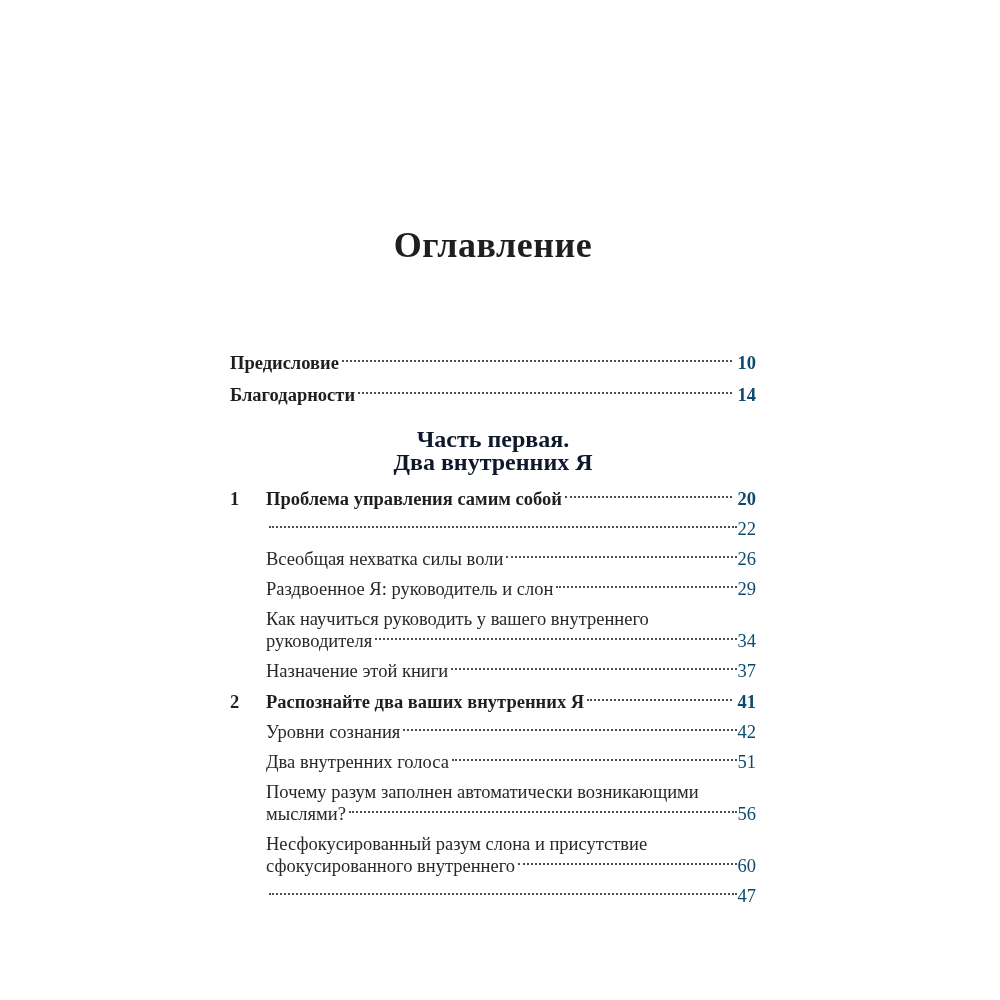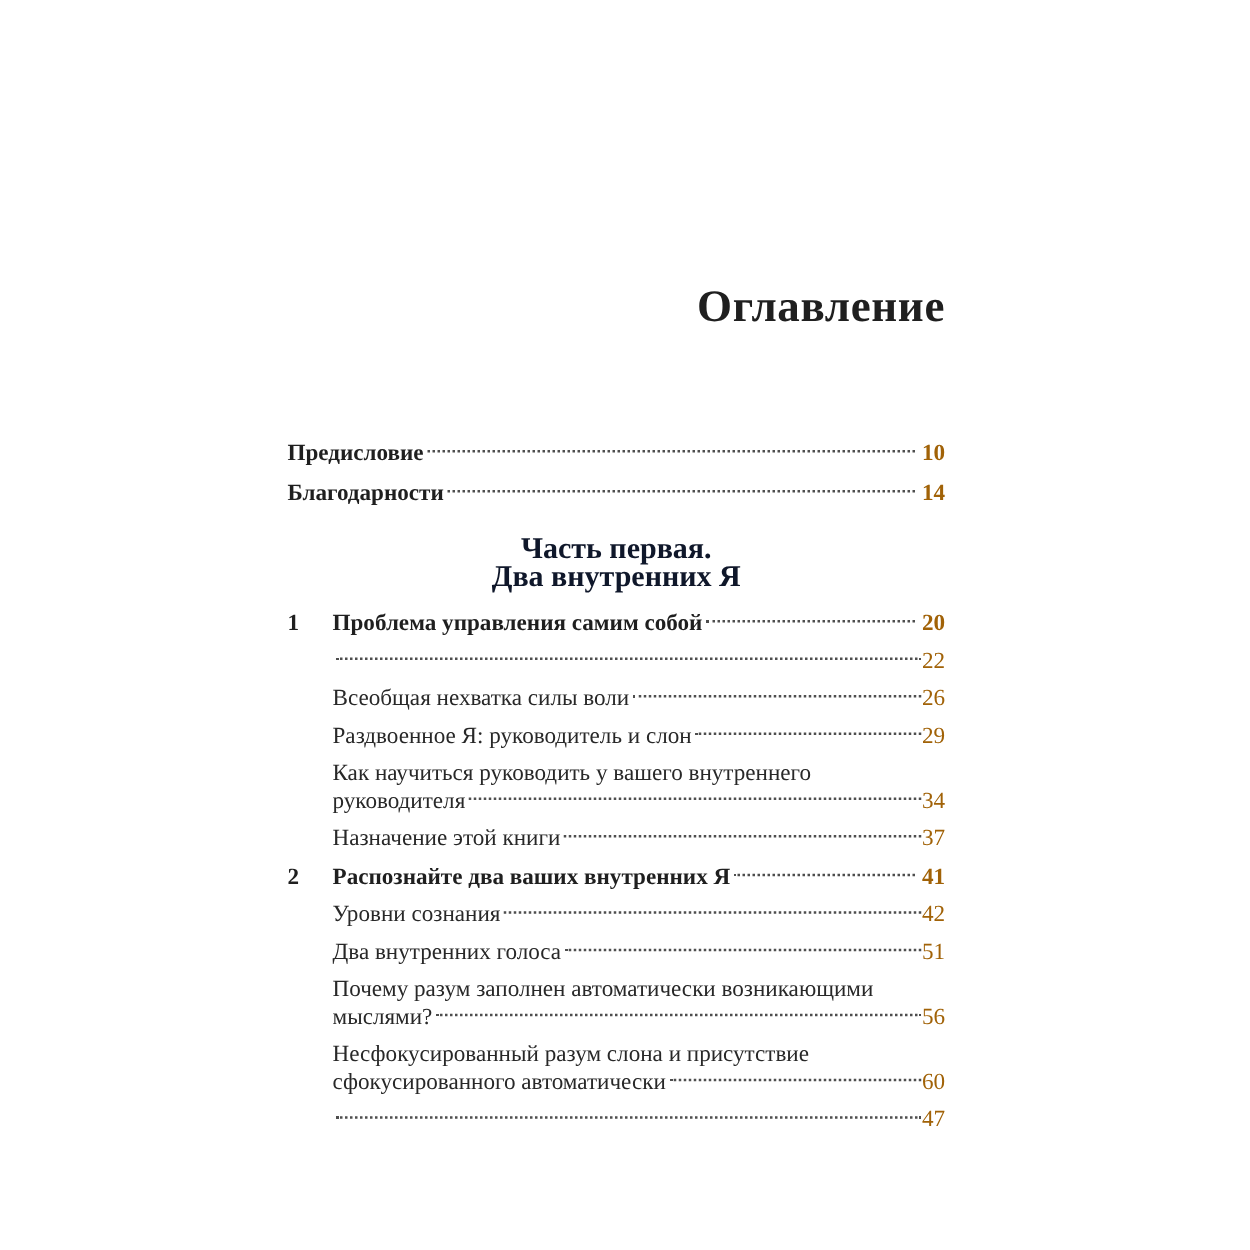--- a/index.html
+++ b/index.html
@@ -13,21 +13,21 @@
   }
   .page {
     position: absolute;
     left: 230px; top: 226px;
     width: 526px;
   }
   .title {
     font-size: 36px;
     line-height: 38px;
     font-weight: 700;
-    text-align: right;
+    text-align: center;
     color: #1f1f1f;
     margin: 0;
     letter-spacing: 0.5px;
   }
   .toc { margin-top: 88px; font-size: 18.5px; }
   .entry { margin-bottom: 8px; }
   .fm { margin-bottom: 10px; }
   .rowline { display: flex; align-items: center; line-height: 22px; }
   .plainline { line-height: 22px; }
   .num { flex: 0 0 36px; font-weight: 700; color: #1f1f1f; }
@@ -35,21 +35,21 @@
   .chapter { margin-top: 9px; }
   .bold { font-weight: 700; color: #1f1f1f; }
   .label { white-space: nowrap; }
   .dots {
     flex: 1 1 auto;
     min-width: 10px;
     border-bottom: 2px dotted #4e4e4e;
     margin: 0 1px 0 3px;
     transform: translateY(-2px);
   }
-  .pg { color: #a16207; }
+  .pg { color: #0c4a6e; }
   .pgb { padding-left: 5px; }
   .part-heading {
     text-align: center;
     font-weight: 700;
     font-size: 24px;
     line-height: 23px;
     margin: 22px 0 14px 0;
     color: #0f172a;
   }
 </style>
@@ -149,21 +149,21 @@
           <div class="plainline">Почему разум заполнен автоматически возникающими</div>
           <div class="rowline">
             <span class="label">мыслями?</span>
             <span class="dots"></span>
             <span class="pg">56</span>
           </div>
         </div>
         <div class="entry section">
           <div class="plainline">Несфокусированный разум слона и присутствие</div>
           <div class="rowline">
-            <span class="label">сфокусированного автоматически</span>
+            <span class="label">сфокусированного внутреннего</span>
             <span class="dots"></span>
             <span class="pg">60</span>
           </div>
         </div>
         <div class="entry section">
           <div class="rowline">
             <span class="dots"></span>
             <span class="pg">47</span>
           </div>
         </div>

